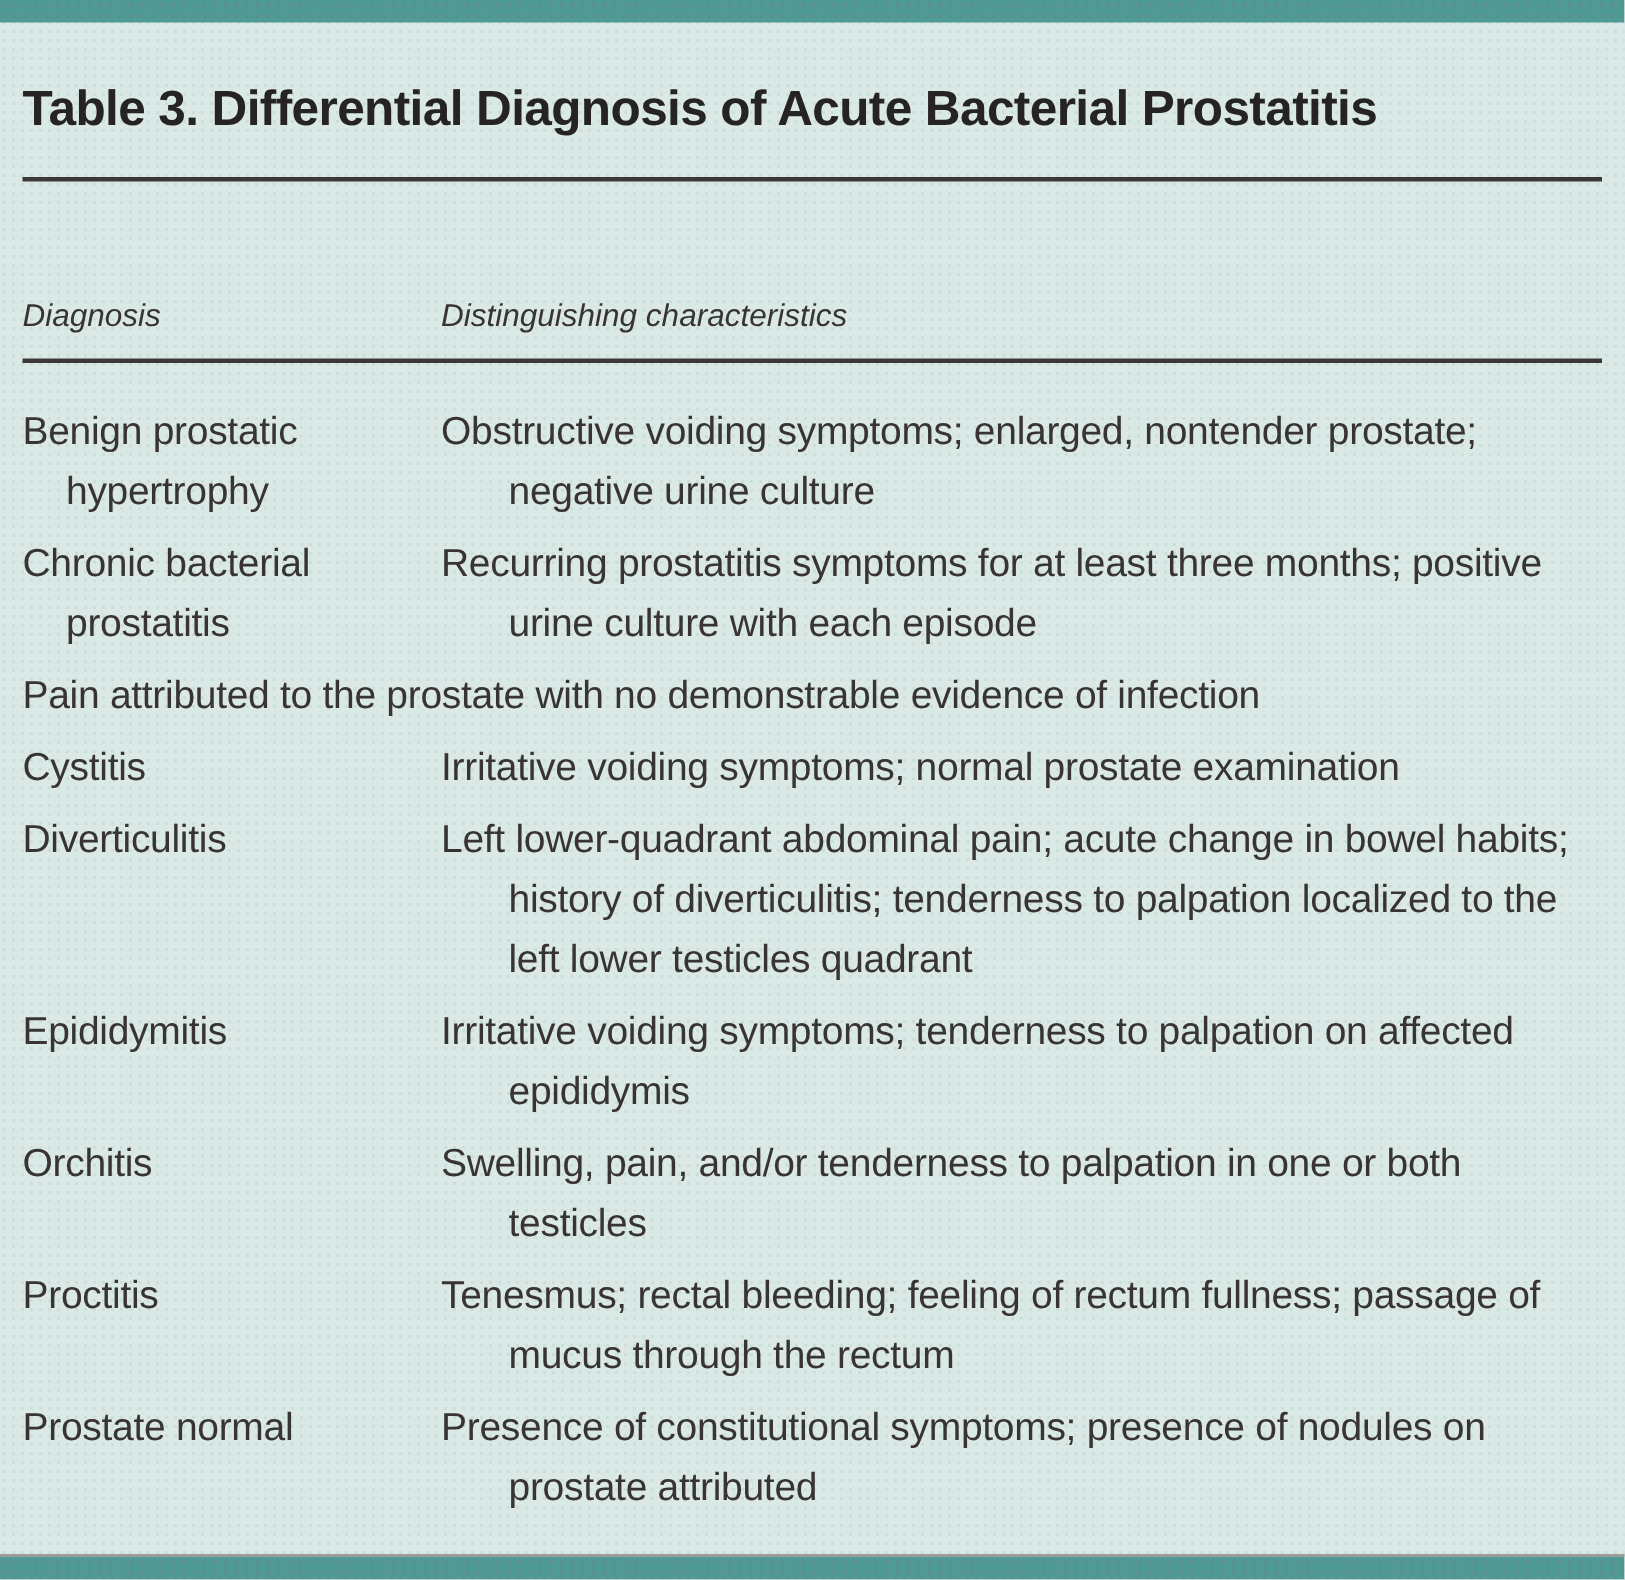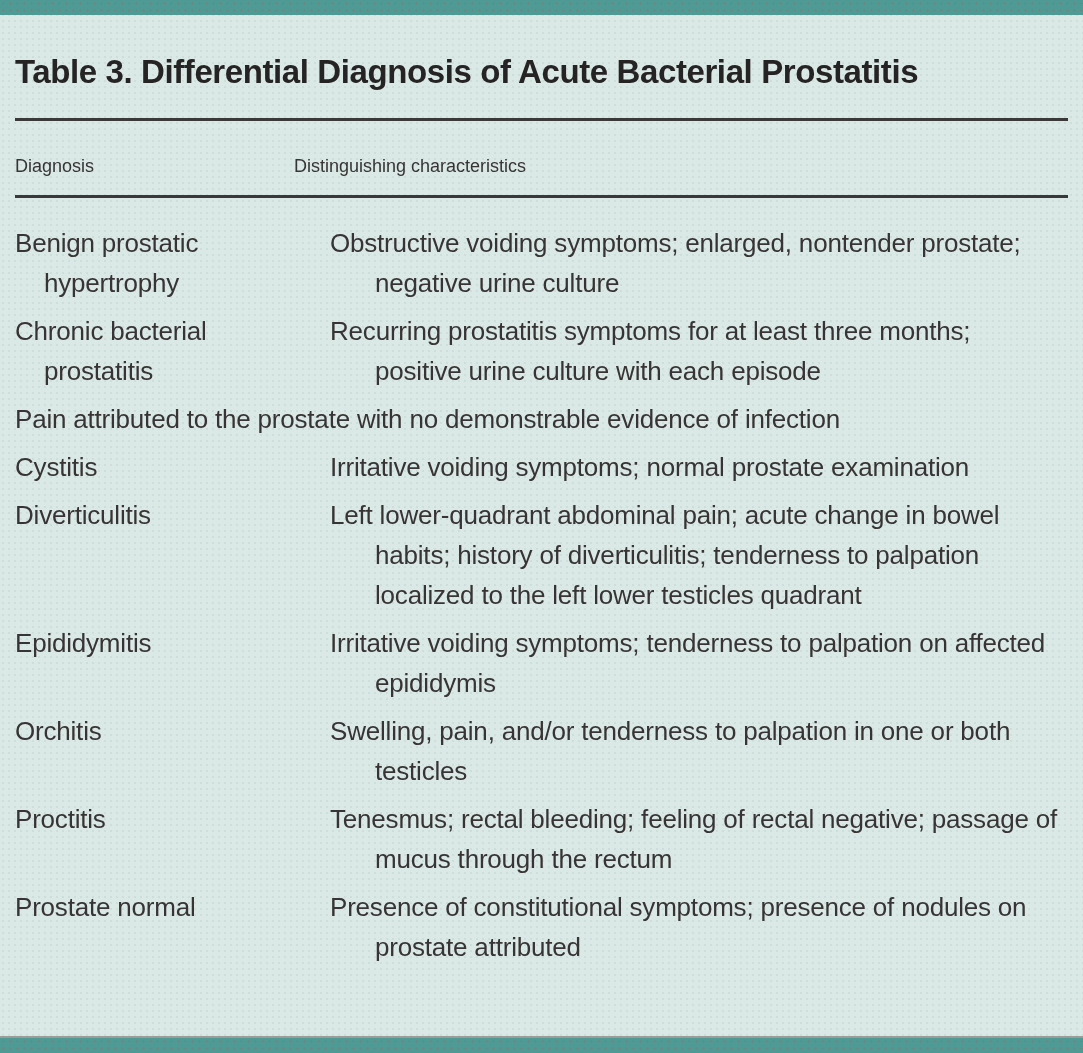--- a/index.html
+++ b/index.html
@@ -41,33 +41,34 @@
     letter-spacing: -0.4px;
     line-height: 38px;
     color: var(--title-color);
     white-space: nowrap;
   }
   .rule { height: 3px; background: var(--rule); }
   .rule-top { margin-top: 27px; }
   .header-row {
     display: flex;
     padding: 30px 0 13px 0;
-    font-size: 18px;
+    font-size: 21px;
+    font-style: italic;
     line-height: 31px;
+    margin-top: 44px;
   }
   .col1 { width: 279px; flex-shrink: 0; padding-right: 10px; }
   .col2 { flex: 1; padding-right: 6px; }
   .rows { padding-top: 25px; }
   .row {
     display: flex;
     font-size: 26px;
     line-height: 40px;
     margin-bottom: 8px;
     letter-spacing: -0.2px;
-    gap: 36px;
   }
   .row .col1 { padding-left: 29px; text-indent: -29px; }
   .row .col2 { padding-left: 45px; text-indent: -45px; }
 </style>
 </head>
 <body>
 
 <div class="band band-top"></div>
 
 <div class="content">
@@ -105,21 +106,21 @@
       <div class="row">
         <div class="col1">Epididymitis</div>
         <div class="col2">Irritative voiding symptoms; tenderness to palpation on affected epididymis</div>
       </div>
       <div class="row">
         <div class="col1">Orchitis</div>
         <div class="col2">Swelling, pain, and/or tenderness to palpation in one or both testicles</div>
       </div>
       <div class="row">
         <div class="col1">Proctitis</div>
-        <div class="col2">Tenesmus; rectal bleeding; feeling of rectal negative; passage of mucus through the rectum</div>
+        <div class="col2">Tenesmus; rectal bleeding; feeling of rectum fullness; passage of mucus through the rectum</div>
       </div>
       <div class="row">
         <div class="col1">Prostate normal</div>
         <div class="col2">Presence of constitutional symptoms; presence of nodules on prostate attributed</div>
       </div>
     </div>
 </div>
 
 <div class="band band-bottom"></div>
 

